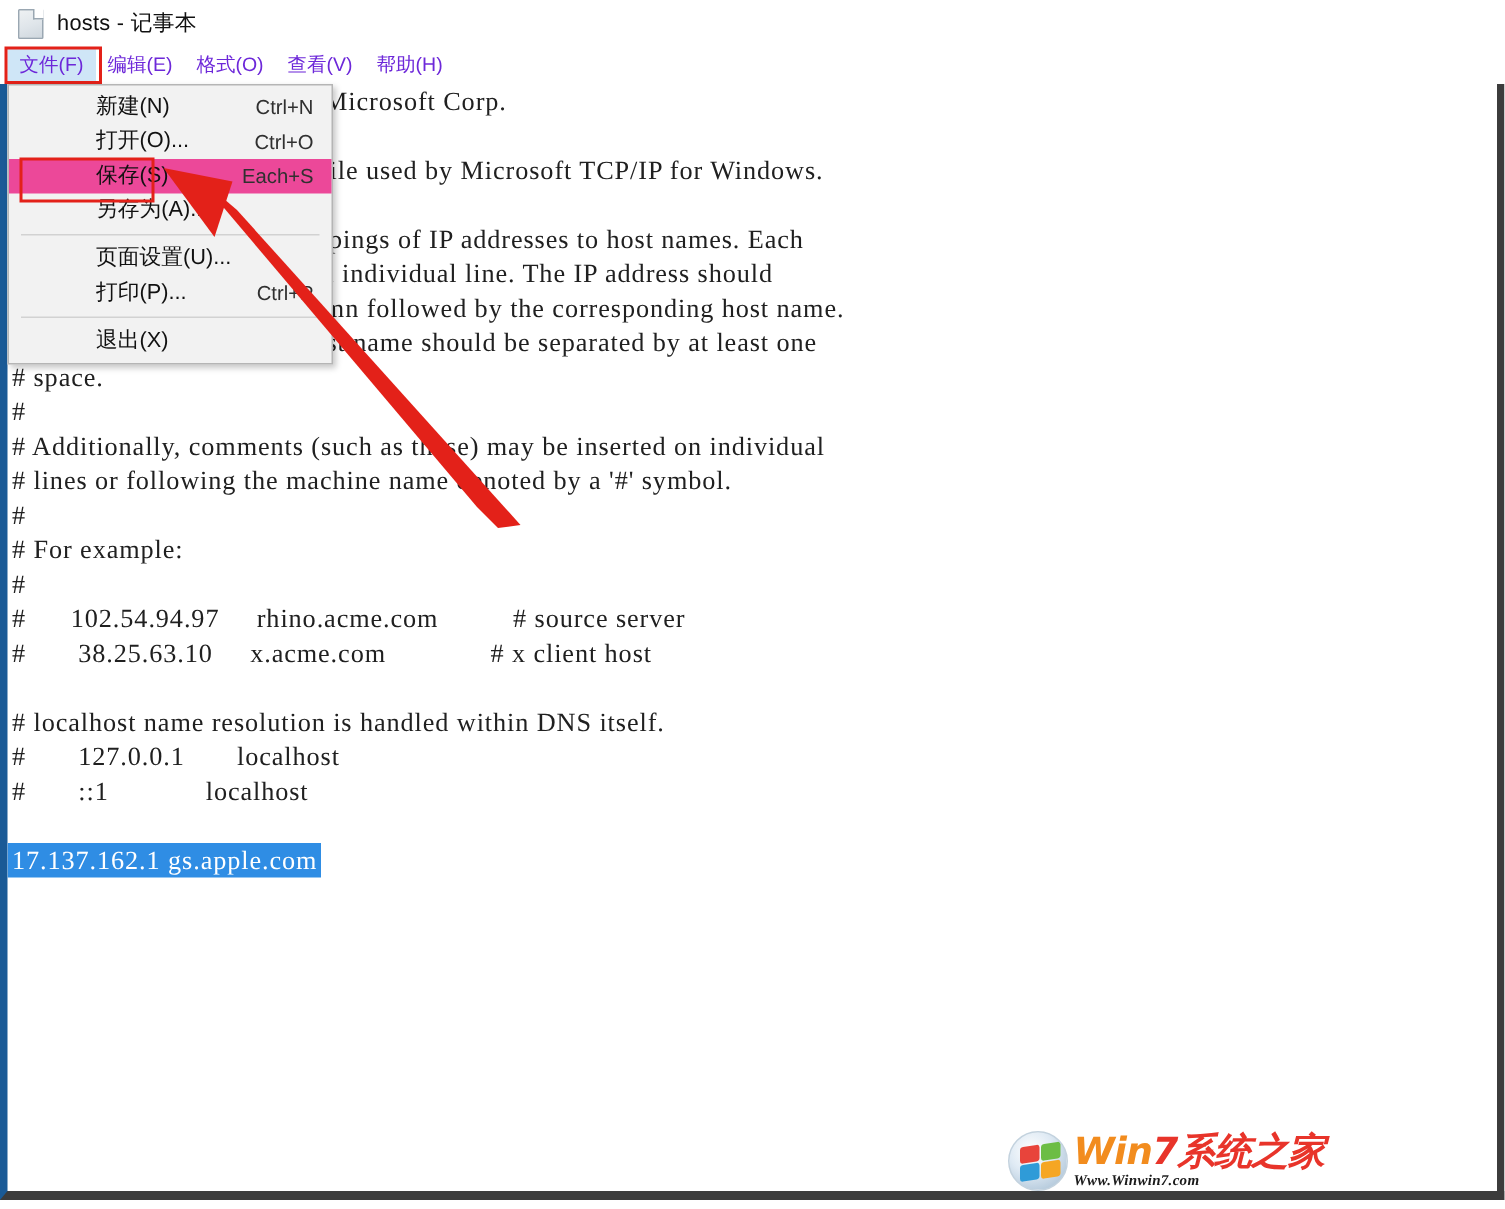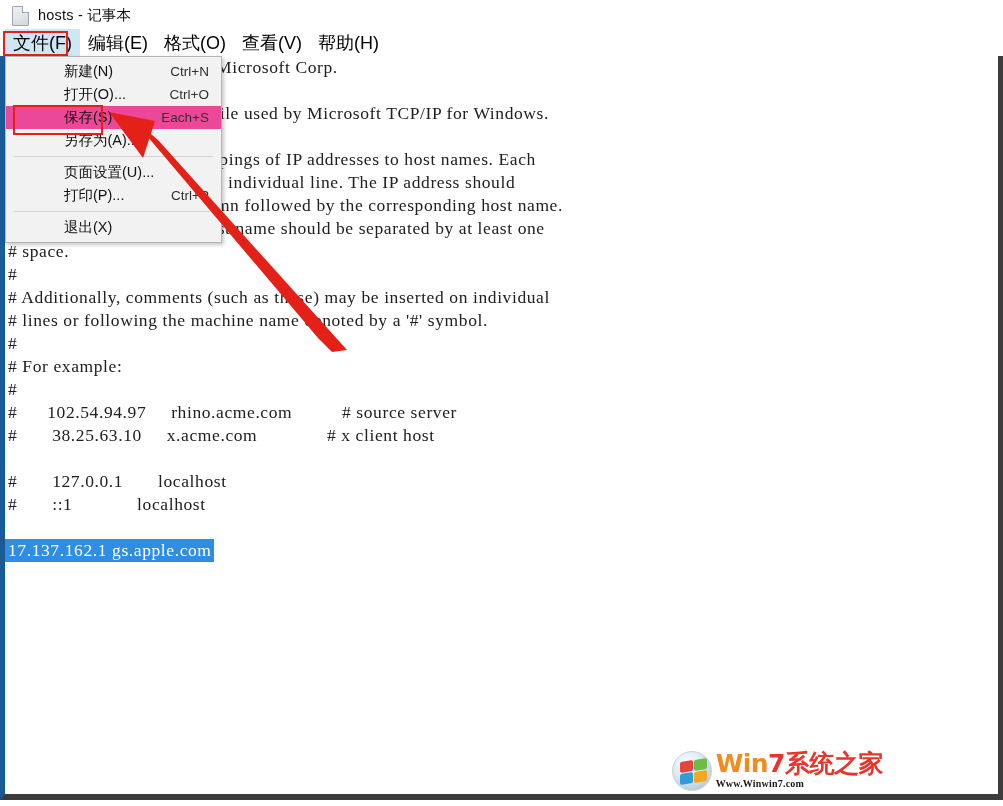--- a/index.html
+++ b/index.html
@@ -70,22 +70,22 @@
   #menubar {
     position: absolute;
     left: 0; top: 30px;
     width: 1003px;
     height: 26px;
     background: #ffffff;
     display: flex;
     align-items: center;
     padding-left: 5px;
     box-sizing: border-box;
-    font-size: 18px;
-    color: #000000;
+    font-size: 13px;
+    color: #6d28d9;
   }
   .menu-top {
     padding: 2px 8px 3px 8px;
     white-space: nowrap;
     position: relative;
     cursor: default;
   }
   .menu-top.active {
     background: #cfe6f7;
   }
@@ -199,21 +199,23 @@
     pointer-events: none;
   }
 
   
   #watermark {
     position: absolute;
     right: 6px;
     bottom: 9px;
     height: 46px;
     display: flex;
+    align-items: center;
     z-index: 70;
+    font-style: italic;
   }
   #wm-globe {
     width: 38px; height: 38px;
     border-radius: 50%;
     background: radial-gradient(circle at 38% 32%, #ffffff 0%, #dfeaf4 42%, #9fb9cf 100%);
     border: 1px solid #c3d2de;
     position: relative;
     margin-right: 4px;
     flex: 0 0 auto;
     overflow: hidden;
@@ -283,20 +285,21 @@
       <div class="tline"># space.</div>
       <div class="tline">#</div>
       <div class="tline"># Additionally, comments (such as these) may be inserted on individual</div>
       <div class="tline"># lines or following the machine name denoted by a '#' symbol.</div>
       <div class="tline">#</div>
       <div class="tline"># For example:</div>
       <div class="tline">#</div>
       <div class="tline">#      102.54.94.97     rhino.acme.com          # source server</div>
       <div class="tline">#       38.25.63.10     x.acme.com              # x client host</div>
       <div class="tline blank"></div>
+      <div class="tline"># localhost name resolution is handled within DNS itself.</div>
       <div class="tline">#       127.0.0.1       localhost</div>
       <div class="tline">#       ::1             localhost</div>
       <div class="tline blank"></div>
       <div style="height:23px;">
         <span class="tline sel">17.137.162.1 gs.apple.com</span>
       </div>
     </div>
   </div>
 
   <div id="file-dropdown">

